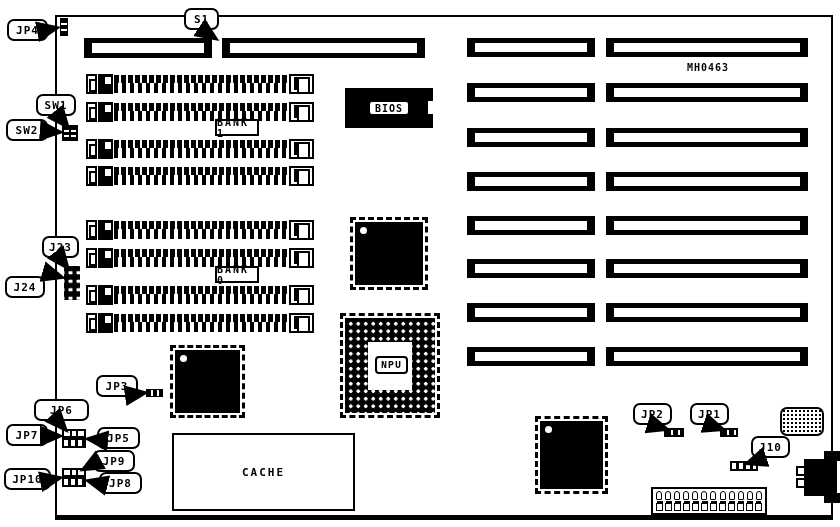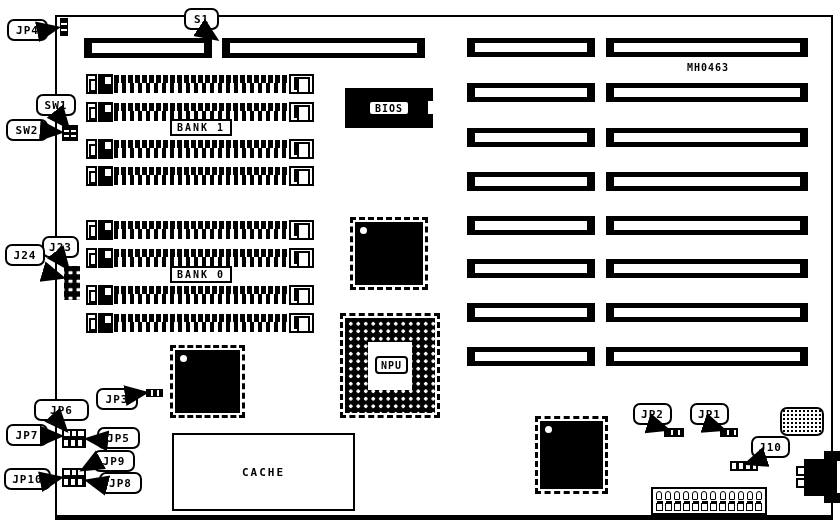--- a/index.html
+++ b/index.html
@@ -44,31 +44,31 @@
   #bios-notch { position:absolute; left:83px; top:13px; width:5px; height:13px; background:#fff; }
   #qfp-chip-1 { left:355px; top:222px; width:68px; height:63px; }
   #sram-chip  { left:175px; top:350px; width:65px; height:63px; }
   #qfp-chip-2 { left:540px; top:421px; width:63px; height:68px; }
   #cpu-chip   { left:401px; top:432px; width:86px; height:85px;
     clip-path: polygon(0 0,100% 0,100% calc(100% - 15px),calc(100% - 15px) 100%,0 100%); }
   #npu-socket { position:absolute; left:345px; top:318px; width:90px; height:95px; z-index:2;
     background-color:#000;
     background-image: radial-gradient(circle,#fff 1.7px,rgba(0,0,0,0) 1.9px);
     background-size:7.5px 7.5px; background-position:2px 2px;
-    outline:3px dashed #000; outline-offset:2px; }
+    outline:3px dashed #000; outline-offset:2px;font-family:Liberation Mono, monospace; }
   #npu-center { position:absolute; left:23px; top:24px; width:44px; height:48px; background:#fff; }
   #cache-chip { position:absolute; left:172px; top:433px; width:183px; height:78px;
     background:#fff; border:2px solid #000; z-index:2;
     display:flex; align-items:center; justify-content:center;
     font-weight:bold; font-size:11px; letter-spacing:2px; }
   
   .bank-label {
-    position:absolute; width:62px; height:17px; background:#fff; border:2px solid #000;
+    position:absolute; width:44px; height:17px; background:#fff; border:2px solid #000;
     display:flex; align-items:center; justify-content:center;
-    font-weight:bold; font-size:10px; letter-spacing:2px; z-index:6;
+    font-weight:bold; font-size:10px; letter-spacing:2px; z-index:6;margin-left:45px;
   }
   
   .callout {
     position:absolute; height:22px; background:#fff; border:2px solid #000; border-radius:7px;
     display:flex; align-items:center; justify-content:center;
     font-weight:bold; font-size:11px; letter-spacing:1px; z-index:10;
   }
   
   #jp4-jumper { position:absolute; left:60px; top:18px; width:8px; height:18px; z-index:3;
     border:1px solid #000; background: repeating-linear-gradient(0deg,#000 0 4px,#fff 4px 6px); }
@@ -294,22 +294,22 @@
         <div class="cell"></div>
         <div class="cell"></div>
       </div>
   </div>
 
   <div class="callout" style="left:7px;   top:19px;  width:41px;">JP4</div>
   <div class="callout" style="left:184px; top:8px;   width:35px;">S1</div>
   <div class="callout" style="left:36px;  top:94px;  width:40px;">SW1</div>
   <div class="callout" style="left:6px;   top:119px; width:42px;">SW2</div>
   <div class="callout" style="left:42px;  top:236px; width:37px;">J23</div>
-  <div class="callout" style="left:5px;   top:244px; width:40px;">J24</div>
-  <div class="callout" style="left:96px;  top:388px; width:42px;">JP3</div>
+  <div class="callout" style="left:5px;   top:276px; width:40px;">J24</div>
+  <div class="callout" style="left:96px;  top:375px; width:42px;">JP3</div>
   <div class="callout" style="left:34px;  top:399px; width:55px;">JP6</div>
   <div class="callout" style="left:6px;   top:424px; width:42px;">JP7</div>
   <div class="callout" style="left:97px;  top:427px; width:43px;">JP5</div>
   <div class="callout" style="left:93px;  top:450px; width:42px;">JP9</div>
   <div class="callout" style="left:4px;   top:468px; width:47px;">JP10</div>
   <div class="callout" style="left:99px;  top:472px; width:43px;">JP8</div>
   <div class="callout" style="left:633px; top:403px; width:39px;">JP2</div>
   <div class="callout" style="left:690px; top:403px; width:39px;">JP1</div>
   <div class="callout" style="left:751px; top:436px; width:39px;">J10</div>
 

